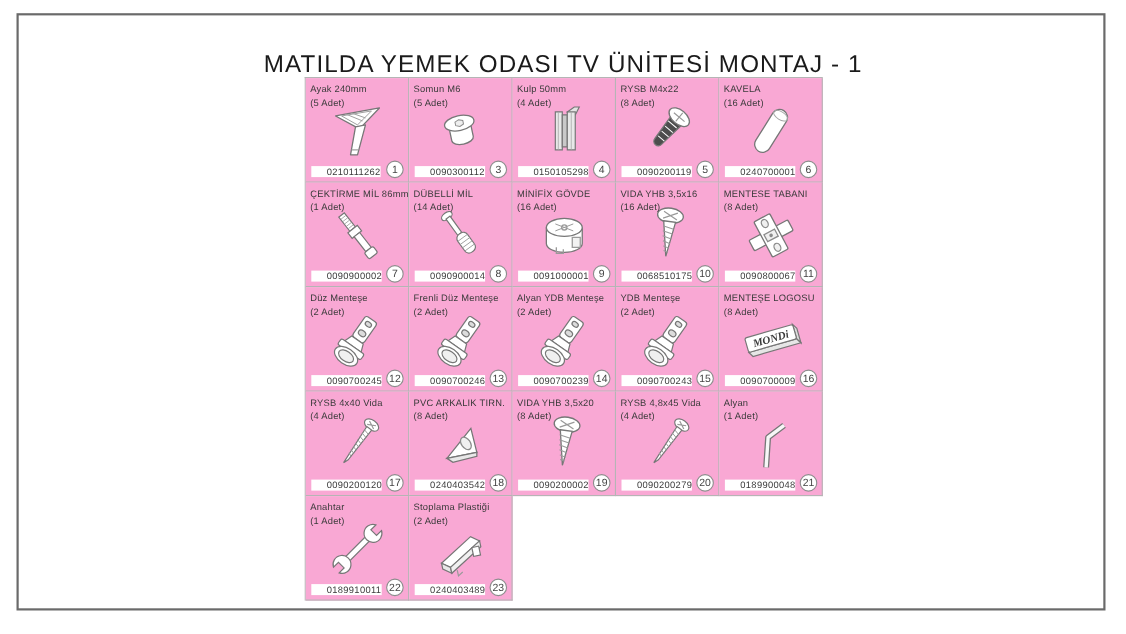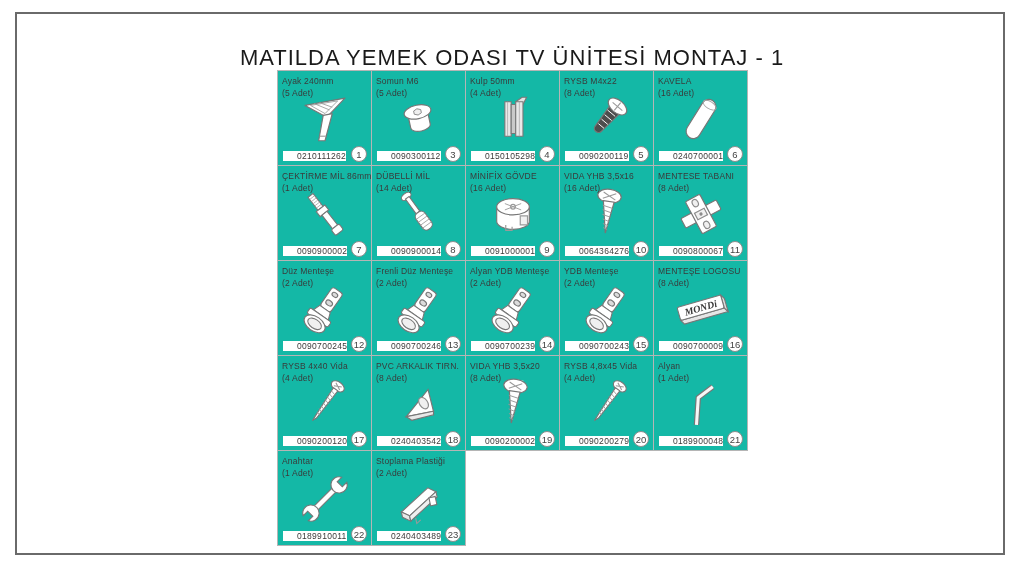--- a/index.html
+++ b/index.html
@@ -14,21 +14,21 @@
   .title{
     position:absolute;left:0;right:0;top:29px;margin:16px;
     text-align:center;font-size:22px;font-weight:400;letter-spacing:1px;color:#1a1a1a;
   }
   .grid{
     position:absolute;left:277px;top:70px;
     display:grid;grid-template-columns:repeat(5,94px);grid-auto-rows:95px;
     border-top:1px solid #b5b5b5;border-left:1px solid #b5b5b5;
   }
   .cell{
-    position:relative;background:#14b8a6;box-sizing:border-box;
+    position:relative;background:#f9a8d4;box-sizing:border-box;
     border-right:1px solid #b5b5b5;border-bottom:1px solid #b5b5b5;
   }
   .pname,.pqty{
     position:relative;z-index:2;font-size:8.5px;line-height:12px;
     padding:0 4px;color:#3a3a3a;letter-spacing:.2px;white-space:nowrap;
   }
   .pname{padding-top:4px;}
   .part{
     position:absolute;left:2px;right:2px;top:14px;bottom:13px;z-index:1;
     display:flex;align-items:center;justify-content:center;
@@ -150,21 +150,21 @@
   </div>
 
   <div class="cell">
     <div class="pname">VIDA YHB 3,5x16</div>
     <div class="pqty">(16 Adet)</div>
     <div class="part">
       <svg class="art" width="58" height="58" xmlns="http://www.w3.org/2000/svg">
             <use href="#sym-wood-screw-icon" xlink:href="#sym-wood-screw-icon"></use>
           </svg>
     </div>
-    <div class="pcode">0064364276</div>
+    <div class="pcode">0068510175</div>
     <div class="pnum">10</div>
   </div>
 
   <div class="cell">
     <div class="pname">MENTESE TABANI</div>
     <div class="pqty">(8 Adet)</div>
     <div class="part">
       <svg class="art" width="58" height="58" xmlns="http://www.w3.org/2000/svg">
             <use href="#sym-hinge-plate-icon" xlink:href="#sym-hinge-plate-icon"></use>
           </svg>

